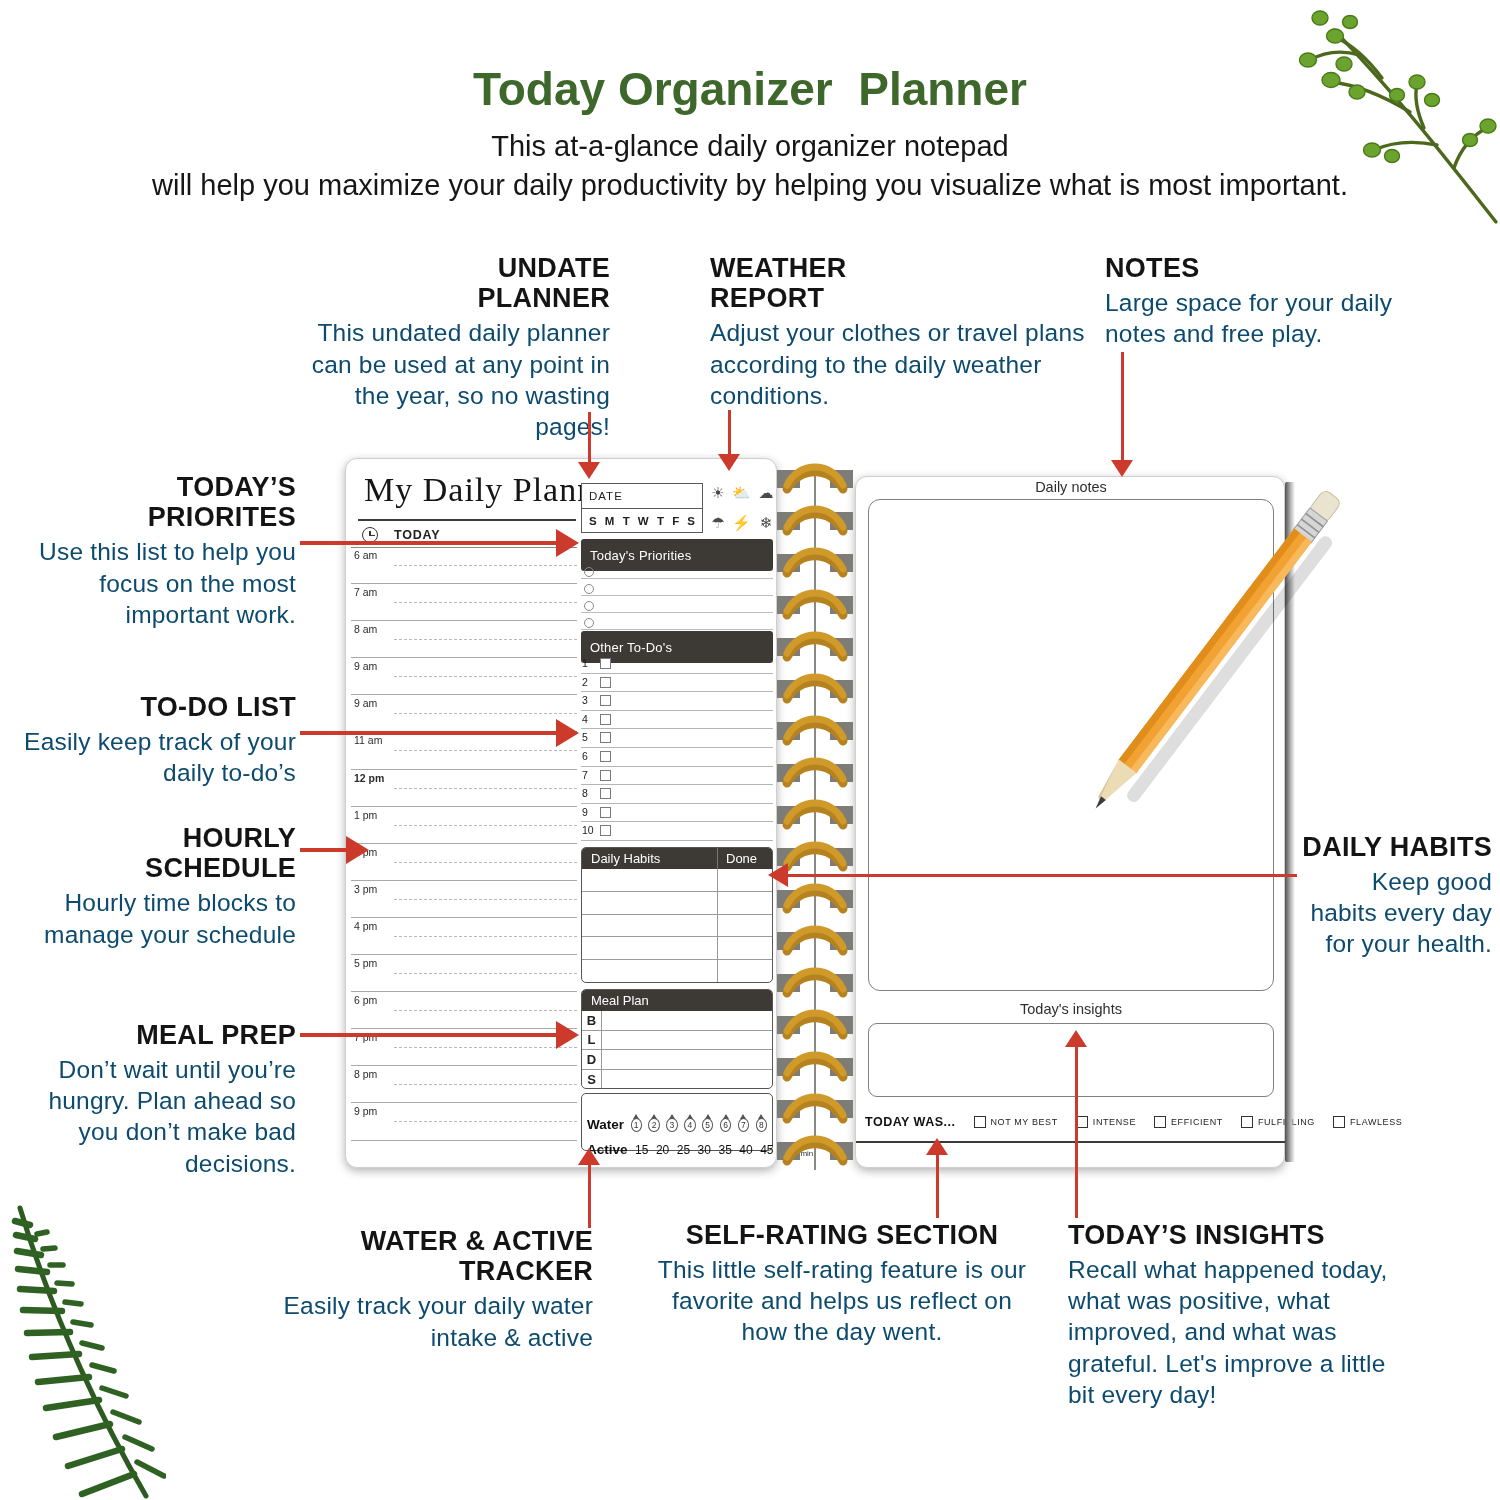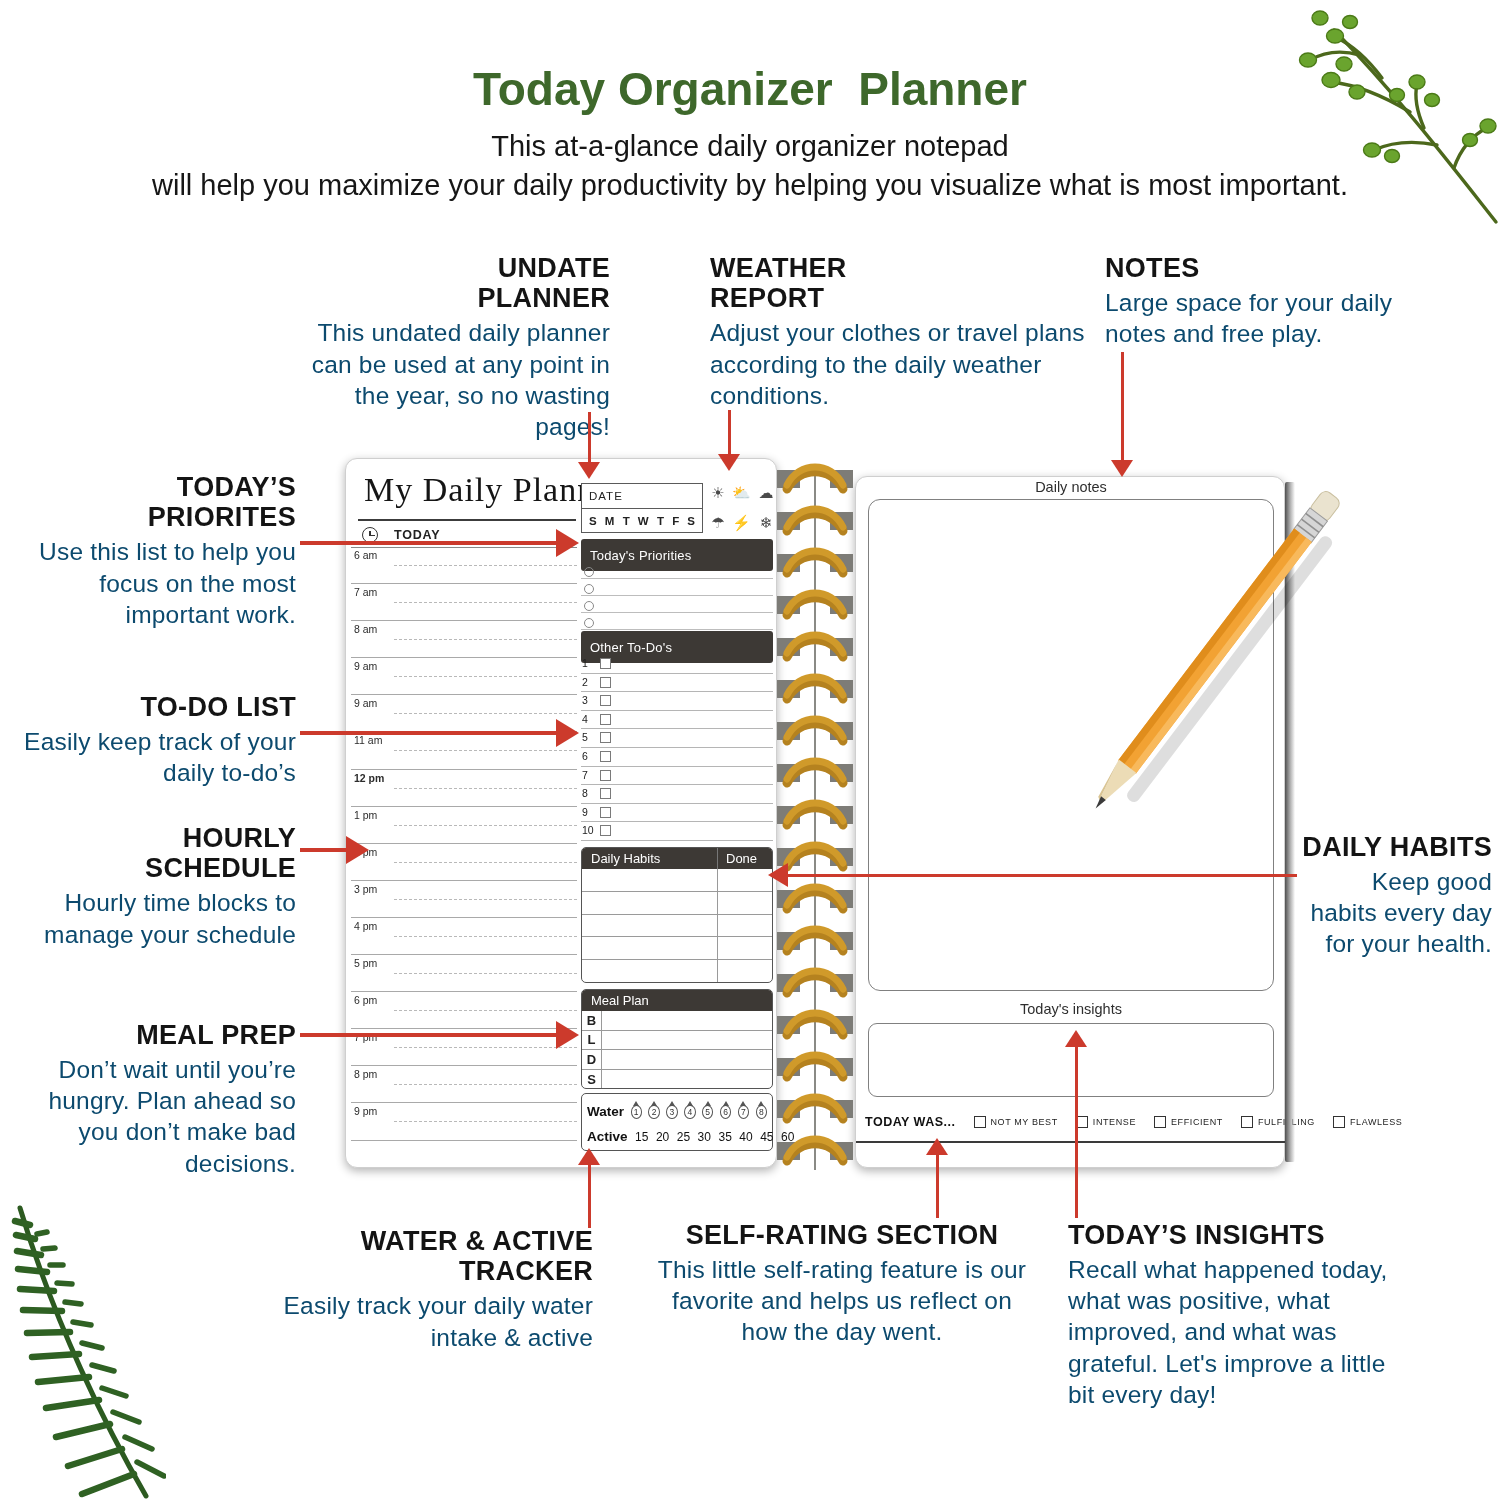--- a/index.html
+++ b/index.html
@@ -96,21 +96,21 @@
 
   .meal { position:absolute; left:235px; top:530px; width:192px; height:100px;
           border:1px solid #555; border-radius:5px; overflow:hidden; background:#fff; }
   .meal .hd { height:21px; background:var(--bar_dark); color:#fff; font-size:13px; display:flex; align-items:center; padding-left:9px; }
   .meal-row { height:19.5px; border-bottom:1px solid #9a9a9a; position:relative; }
   .meal-row:last-child { border-bottom:none; }
   .meal-letter { position:absolute; left:0; top:0; width:20px; height:100%; border-right:1px solid #9a9a9a;
                  font-size:13px; font-weight:700; color:#222; display:flex; align-items:center; justify-content:center; }
 
   .tracker { position:absolute; left:235px; top:634px; width:192px; height:58px;
-             border:1px solid #555; border-radius:5px; background:#fff; padding:5px 5px; }
+             border:1px solid #555; border-radius:5px; background:#fff; padding:18px 5px; }
   .trk-row { height:25px; display:flex; align-items:center; gap:4px; }
   .trk-lbl { font-size:13.5px; font-weight:700; color:#111; width:42px; }
   .drop { position:relative; width:14px; height:14px; border:1px solid #555; border-radius:50%;
           font-size:8.5px; color:#333; display:flex; align-items:center; justify-content:center; margin-left:2.5px; }
   .drop::before { content:""; position:absolute; top:-4.5px; left:50%; transform:translateX(-50%);
           border-left:3.5px solid transparent; border-right:3.5px solid transparent; border-bottom:5px solid #555; }
   .act-val { font-size:12px; color:#111; margin-left:3.5px; }
   .act-min { font-size:8px; color:#333; margin-left:2px; align-self:flex-end; padding-bottom:4px; }
 
   

